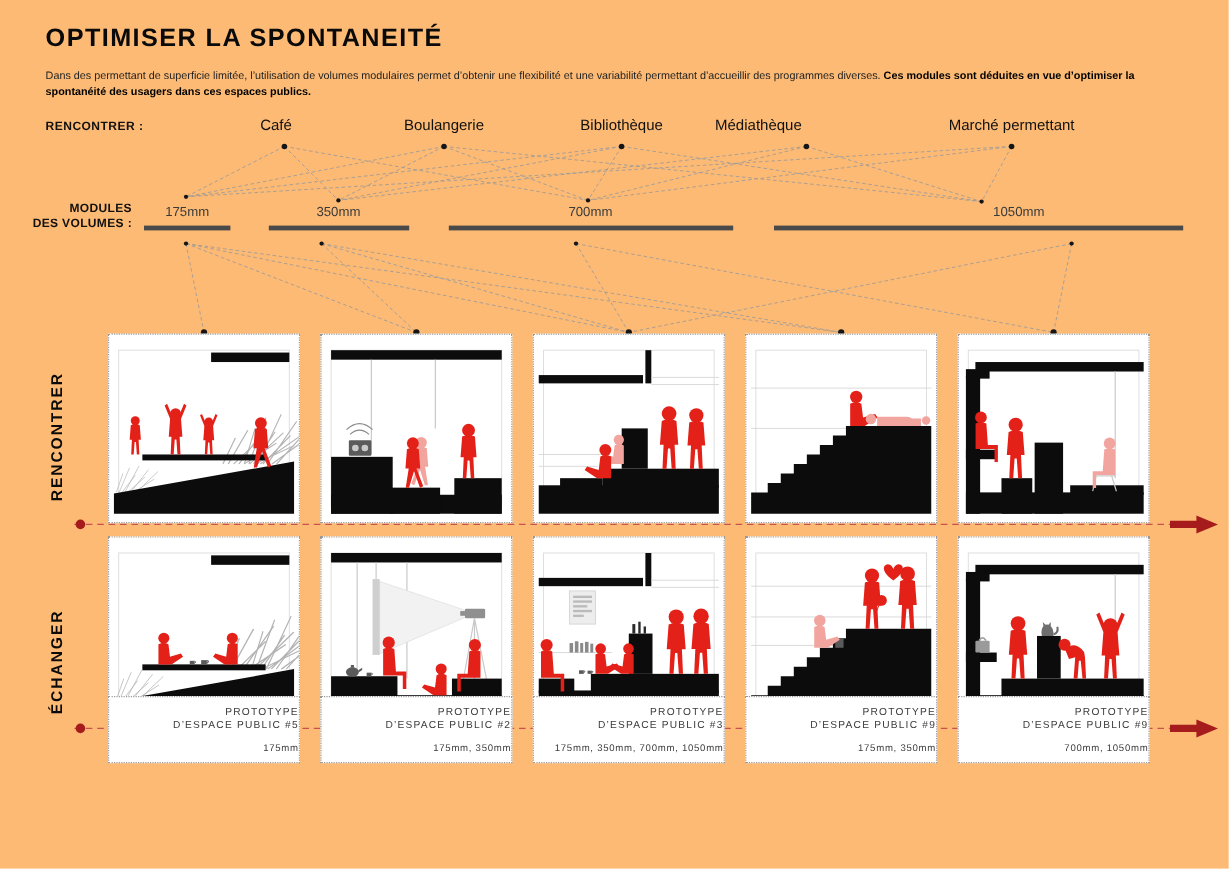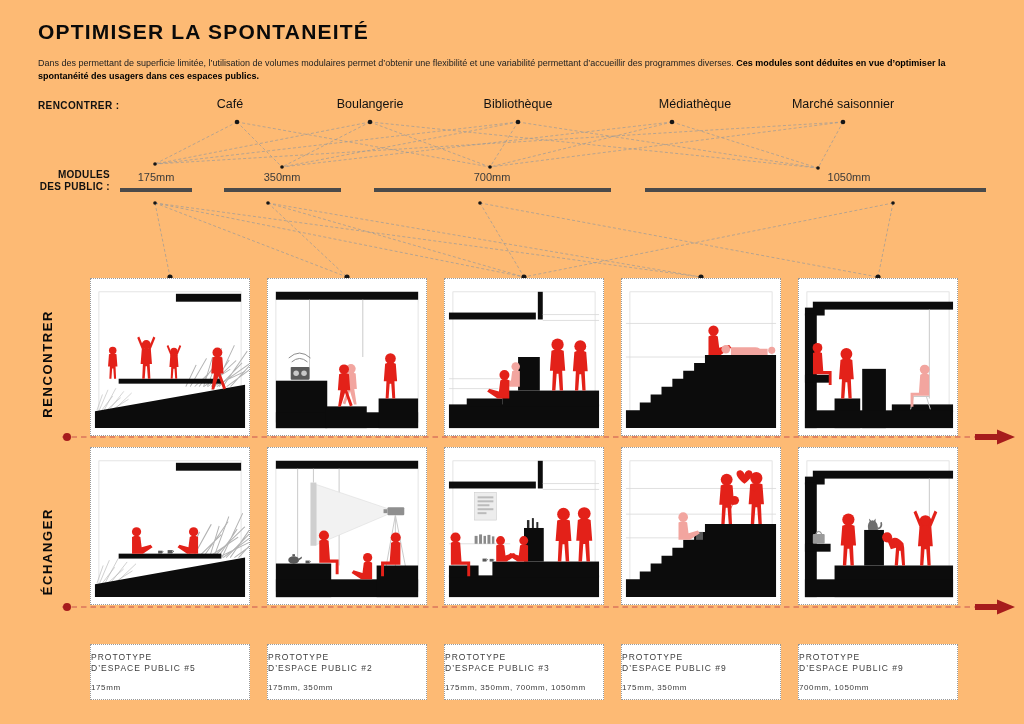--- a/index.html
+++ b/index.html
@@ -16,21 +16,21 @@
   .net{position:absolute;left:0;top:0;width:1024px;height:724px;pointer-events:none;}
   .net-line{stroke:#9a9a9a;stroke-width:.7;stroke-dasharray:3 2.2;fill:none;}
   .net-dot{fill:#151515;}
   .flow-line{stroke:#c9524e;stroke-width:1.1;stroke-dasharray:5.5 4;}
   .flow-mark{fill:#a61c1c;}
   .vlabel{position:absolute;left:40px;writing-mode:vertical-rl;transform:rotate(180deg);
           font-size:13px;font-weight:800;letter-spacing:1.6px;color:#0a0a0a;white-space:nowrap;}
   .box{position:absolute;width:160px;border:1px dotted #9a9a9a;box-sizing:border-box;background:#fff;}
   .box-r{top:278px;height:158px;}
   .box-e{top:447px;height:158px;}
-  .box-c{top:644px;height:56px;text-align:left;}
+  .box-c{top:580px;height:56px;text-align:right;}
   .cap-line{font-size:8.5px;letter-spacing:1px;color:#3c3c3c;line-height:11px;}
   .cap-line:first-child{margin-top:7px;}
   .cap-mod{font-size:8px;letter-spacing:.6px;color:#3c3c3c;margin-top:9px;}
   .scene{position:absolute;left:0;top:0;width:100%;height:100%;}
   .fr{fill:none;stroke:#ddd;stroke-width:.8;}
   .bk{fill:#0c0c0c;}
   .red{fill:#e32119;}
   .pink{fill:#f2a59f;}
   .gy{fill:#5a5a5a;}
   .thin{stroke:#c9c9c9;stroke-width:1;fill:none;}
@@ -99,26 +99,26 @@
 
   <div class="title">OPTIMISER LA SPONTANEITÉ</div>
   <div class="desc">
     <span>Dans des permettant de superficie limitée, l’utilisation de volumes modulaires permet d’obtenir une flexibilité et une variabilité permettant d’accueillir des programmes diverses. </span><span class="bold">Ces modules sont déduites en vue d’optimiser la spontanéité des usagers dans ces espaces publics.</span>
   </div>
 
   <div class="programs-label">RENCONTRER :</div>
   <div class="program" style="left:230px">Café</div>
   <div class="program" style="left:370px">Boulangerie</div>
   <div class="program" style="left:518px">Bibliothèque</div>
-  <div class="program" style="left:695px">Médiathèque</div>
-  <div class="program" style="left:843px">Marché saisonnier</div>
+  <div class="program" style="left:632px">Médiathèque</div>
+  <div class="program" style="left:843px">Marché permettant</div>
 
   <div class="modules-label">
     <div>MODULES</div>
-    <div>DES PUBLIC :</div>
+    <div>DES VOLUMES :</div>
   </div>
   <div class="module-label" style="left:156px">175mm</div>
   <div class="module-label" style="left:282px">350mm</div>
   <div class="module-label" style="left:492px">700mm</div>
   <div class="module-label" style="left:849px">1050mm</div>
   <div class="module-bar" style="left:120px;width:72px"></div>
   <div class="module-bar" style="left:224px;width:117px"></div>
   <div class="module-bar" style="left:374px;width:237px"></div>
   <div class="module-bar" style="left:645px;width:341px"></div>
 

